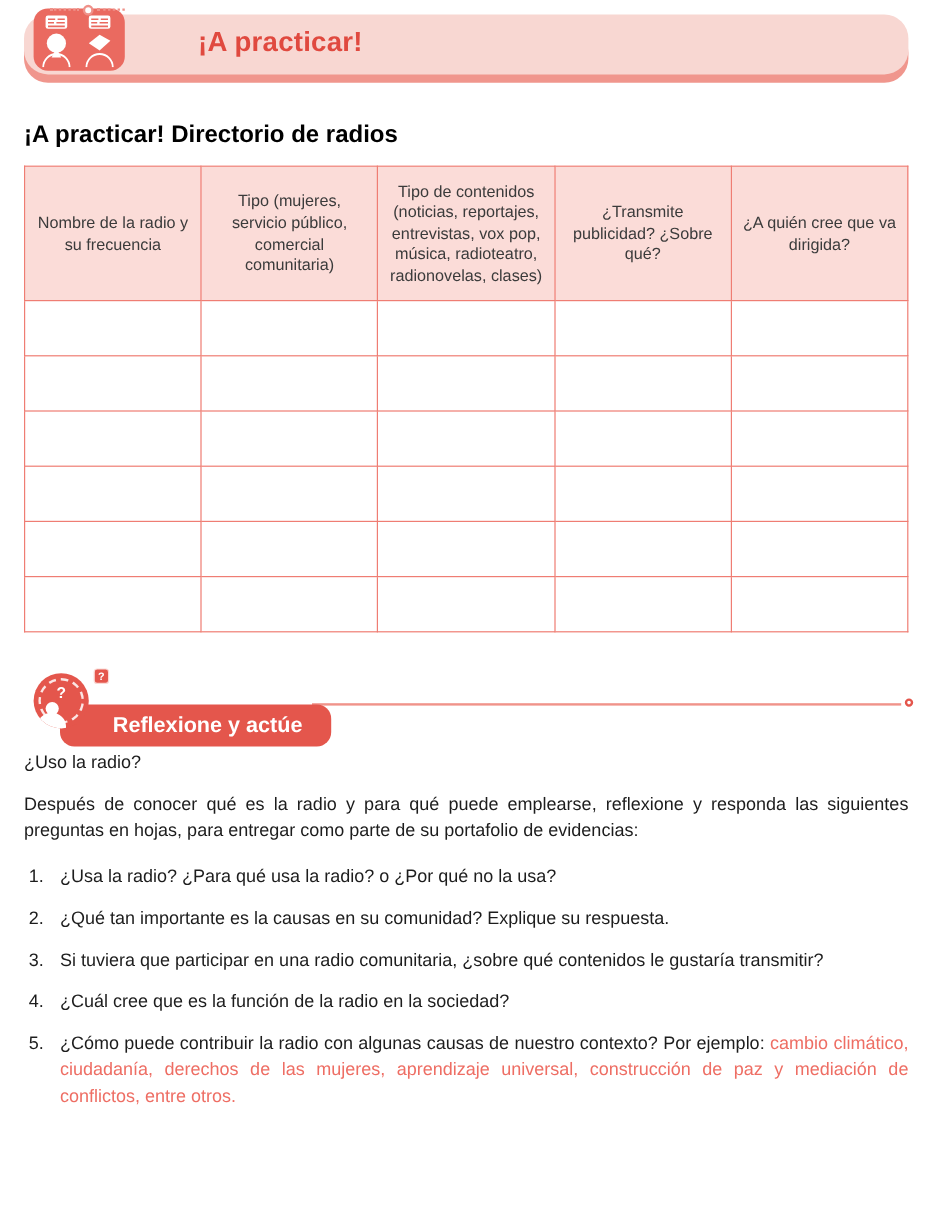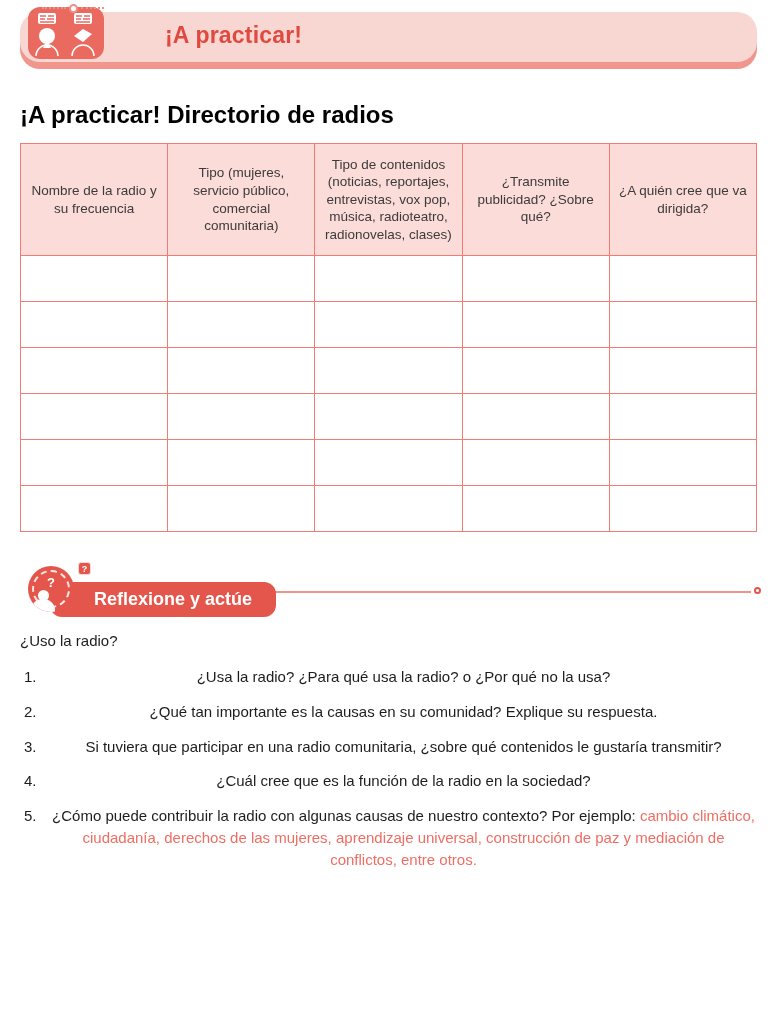--- a/index.html
+++ b/index.html
@@ -33,39 +33,39 @@
   .bulb-deco{position:absolute;top:-10px;left:22px;width:62px;height:12px;
     display:flex;align-items:center;gap:3px;z-index:3;}
   .bulb-deco .dot-line{flex:1;border-top:2px dotted #ef9189;height:0;}
   .bulb-deco .bulb{width:9px;height:9px;border:2px solid #ef9189;background:#fff;
     border-radius:50%;flex:0 0 auto;}
   .banner-label{position:absolute;left:145px;top:23px;transform:translateY(-50%);
     font-size:23px;font-weight:bold;color:var(--banner-title-red);z-index:2;
     letter-spacing:.2px;}
 
   
-  .title{margin:32px 20px 0;font-size:24px;font-weight:bold;color:#000;}
+  .title{margin:32px 20px 0;font-size:20px;font-weight:bold;color:#000;}
   .intro{margin:16px 20px 0;width:568px;font-size:15px;line-height:1.44;}
 
   
   .radio-table{margin:14px 20px 0;width:737px;border-collapse:collapse;
     table-layout:fixed;}
   .radio-table th,.radio-table td{border:1.5px solid var(--table-border);}
   .radio-table th{width:20%;background:var(--table-header-background);
     font-weight:400;font-size:13.5px;line-height:1.3;color:#3b3b3b;
     text-align:center;vertical-align:middle;padding:6px 7px;height:112px;}
   .radio-table td{height:46px;background:#fff;}
 
   
   .badge-row{position:relative;margin:34px 20px 0;height:50px;}
   .badge-line{position:absolute;left:240px;right:6px;top:25px;height:2px;
     background:#f0938a;z-index:0;}
   .badge-ring{position:absolute;right:-4px;top:21px;width:7px;height:7px;
     border:2px solid var(--badge-red);background:#fff;border-radius:50%;z-index:2;}
-  .badge-pill{position:absolute;left:30px;top:16px;height:35px;
+  .badge-pill{position:absolute;left:30px;top:26px;height:35px;
     padding:0 24px 0 44px;background:var(--badge-red);border-radius:12px;
     color:#fff;font-size:18px;font-weight:bold;line-height:35px;z-index:1;
     white-space:nowrap;}
   .badge-circle{position:absolute;left:8px;top:0;width:46px;height:46px;
     background:var(--badge-red);border-radius:50%;z-index:2;overflow:hidden;}
   .badge-ringline{position:absolute;inset:4px;border:2px dashed rgba(255,255,255,.85);
     border-radius:50%;}
   .badge-person{position:absolute;bottom:-9px;left:3px;width:24px;height:22px;
     background:#fff;border-radius:50% 50% 0 0;}
   .badge-head{position:absolute;bottom:11px;left:10px;width:11px;height:11px;
@@ -78,21 +78,21 @@
     z-index:3;}
 
   
   .subtitle{margin:16px 20px 16px;font-size:15px;}
   .para{margin:13px 20px 0;font-size:15px;line-height:1.44;}
   .justify{text-align:justify;}
   .questions{margin:17px 20px 0;list-style:none;}
   .q{display:flex;margin-bottom:13px;padding-left:4px;font-size:15px;
     line-height:1.45;}
   .q-num{width:26px;flex:0 0 26px;}
-  .q-text{flex:1;text-align:center;}
+  .q-text{flex:1;}
   .highlight{color:var(--highlight-red);}
 </style>
 </head>
 <body>
 
 <div class="page">
 
   <header class="banner-wrap">
     <div class="banner-under"></div>
     <div class="banner-front"></div>
@@ -192,20 +192,21 @@
       <span class="badge-ringline"></span>
       <span class="badge-person"></span>
       <span class="badge-head"></span>
       <span class="badge-q">?</span>
     </div>
     <div class="badge-bubble" style="position:absolute;left:58px;top:-4px;">?</div>
   </div>
 
   <p class="subtitle">¿Uso la radio?</p>
 
+  <p class="para justify">Después de conocer qué es la radio y para qué puede emplearse, reflexione y responda las siguientes preguntas en hojas, para entregar como parte de su portafolio de evidencias:</p>
 
   <ol class="questions">
     <li class="q">
       <span class="q-num">1.</span>
       <span class="q-text">¿Usa la radio? ¿Para qué usa la radio? o ¿Por qué no la usa?</span>
     </li>
     <li class="q">
       <span class="q-num">2.</span>
       <span class="q-text">¿Qué tan importante es la causas en su comunidad? Explique su respuesta.</span>
     </li>

